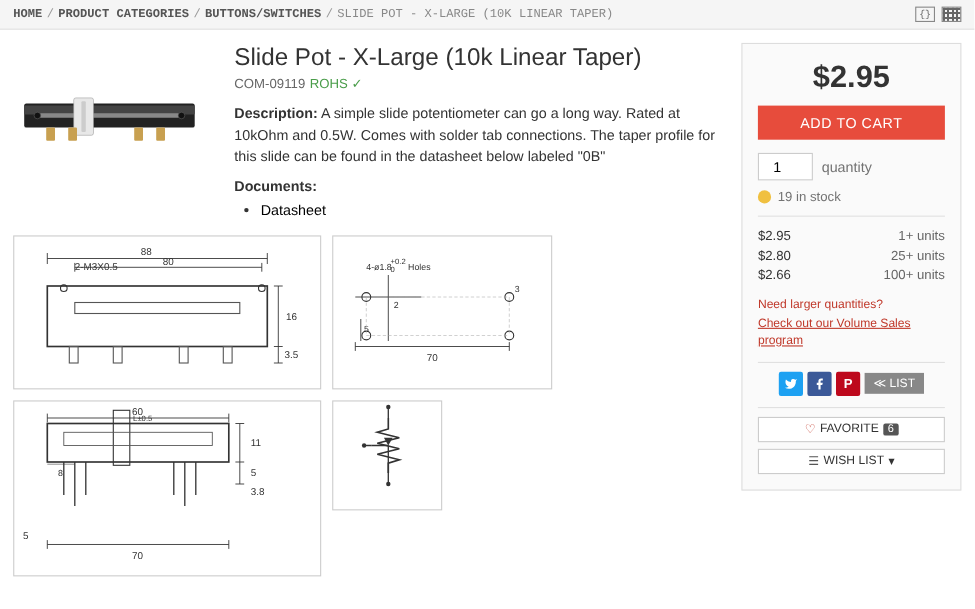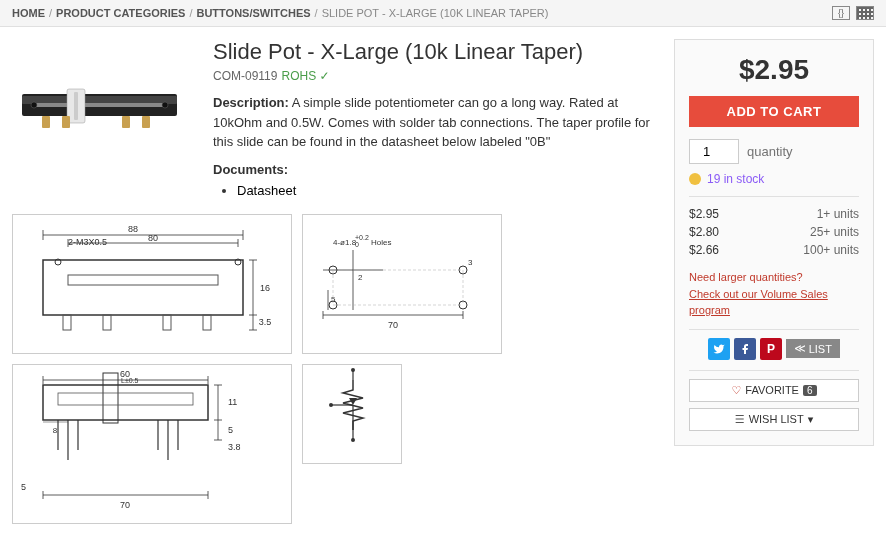--- a/index.html
+++ b/index.html
@@ -8,20 +8,21 @@
     
     .breadcrumb {
       background: #f5f5f5;
       padding: 6px 12px;
       font-size: 11px;
       color: #555;
       border-bottom: 1px solid #e0e0e0;
       display: flex;
       align-items: center;
       gap: 4px;
+      font-family: Liberation Mono, monospace;
     }
     .breadcrumb a {
       color: #555;
       text-decoration: none;
       font-weight: bold;
       font-size: 11px;
     }
     .breadcrumb .sep { color: #999; }
     .breadcrumb .current { color: #888; font-size: 11px; }
 
@@ -139,21 +140,21 @@
       margin-bottom: 10px;
     }
 
     .add-to-cart-btn {
       width: 100%;
       background: #e74c3c;
       color: #fff;
       border: none;
       padding: 8px 0;
       font-size: 13px;
-      font-weight: bold;
+      font-weight: normal;
       letter-spacing: 0.5px;
       cursor: pointer;
       text-transform: uppercase;
       margin-bottom: 12px;
     }
 
     .quantity-row {
       display: flex;
       align-items: center;
       gap: 8px;
@@ -172,21 +173,21 @@
       font-size: 13px;
       color: #737373;
     }
 
     .stock-row {
       display: flex;
       align-items: center;
       gap: 6px;
       margin-bottom: 10px;
       font-size: 12px;
-      color: #8b5cf6;
+      color: #737373;
     }
 
     .stock-icon {
       width: 12px; height: 12px;
       background: #f0c040;
       border-radius: 50%;
       display: inline-block;
     }
 
     .price-tiers {

